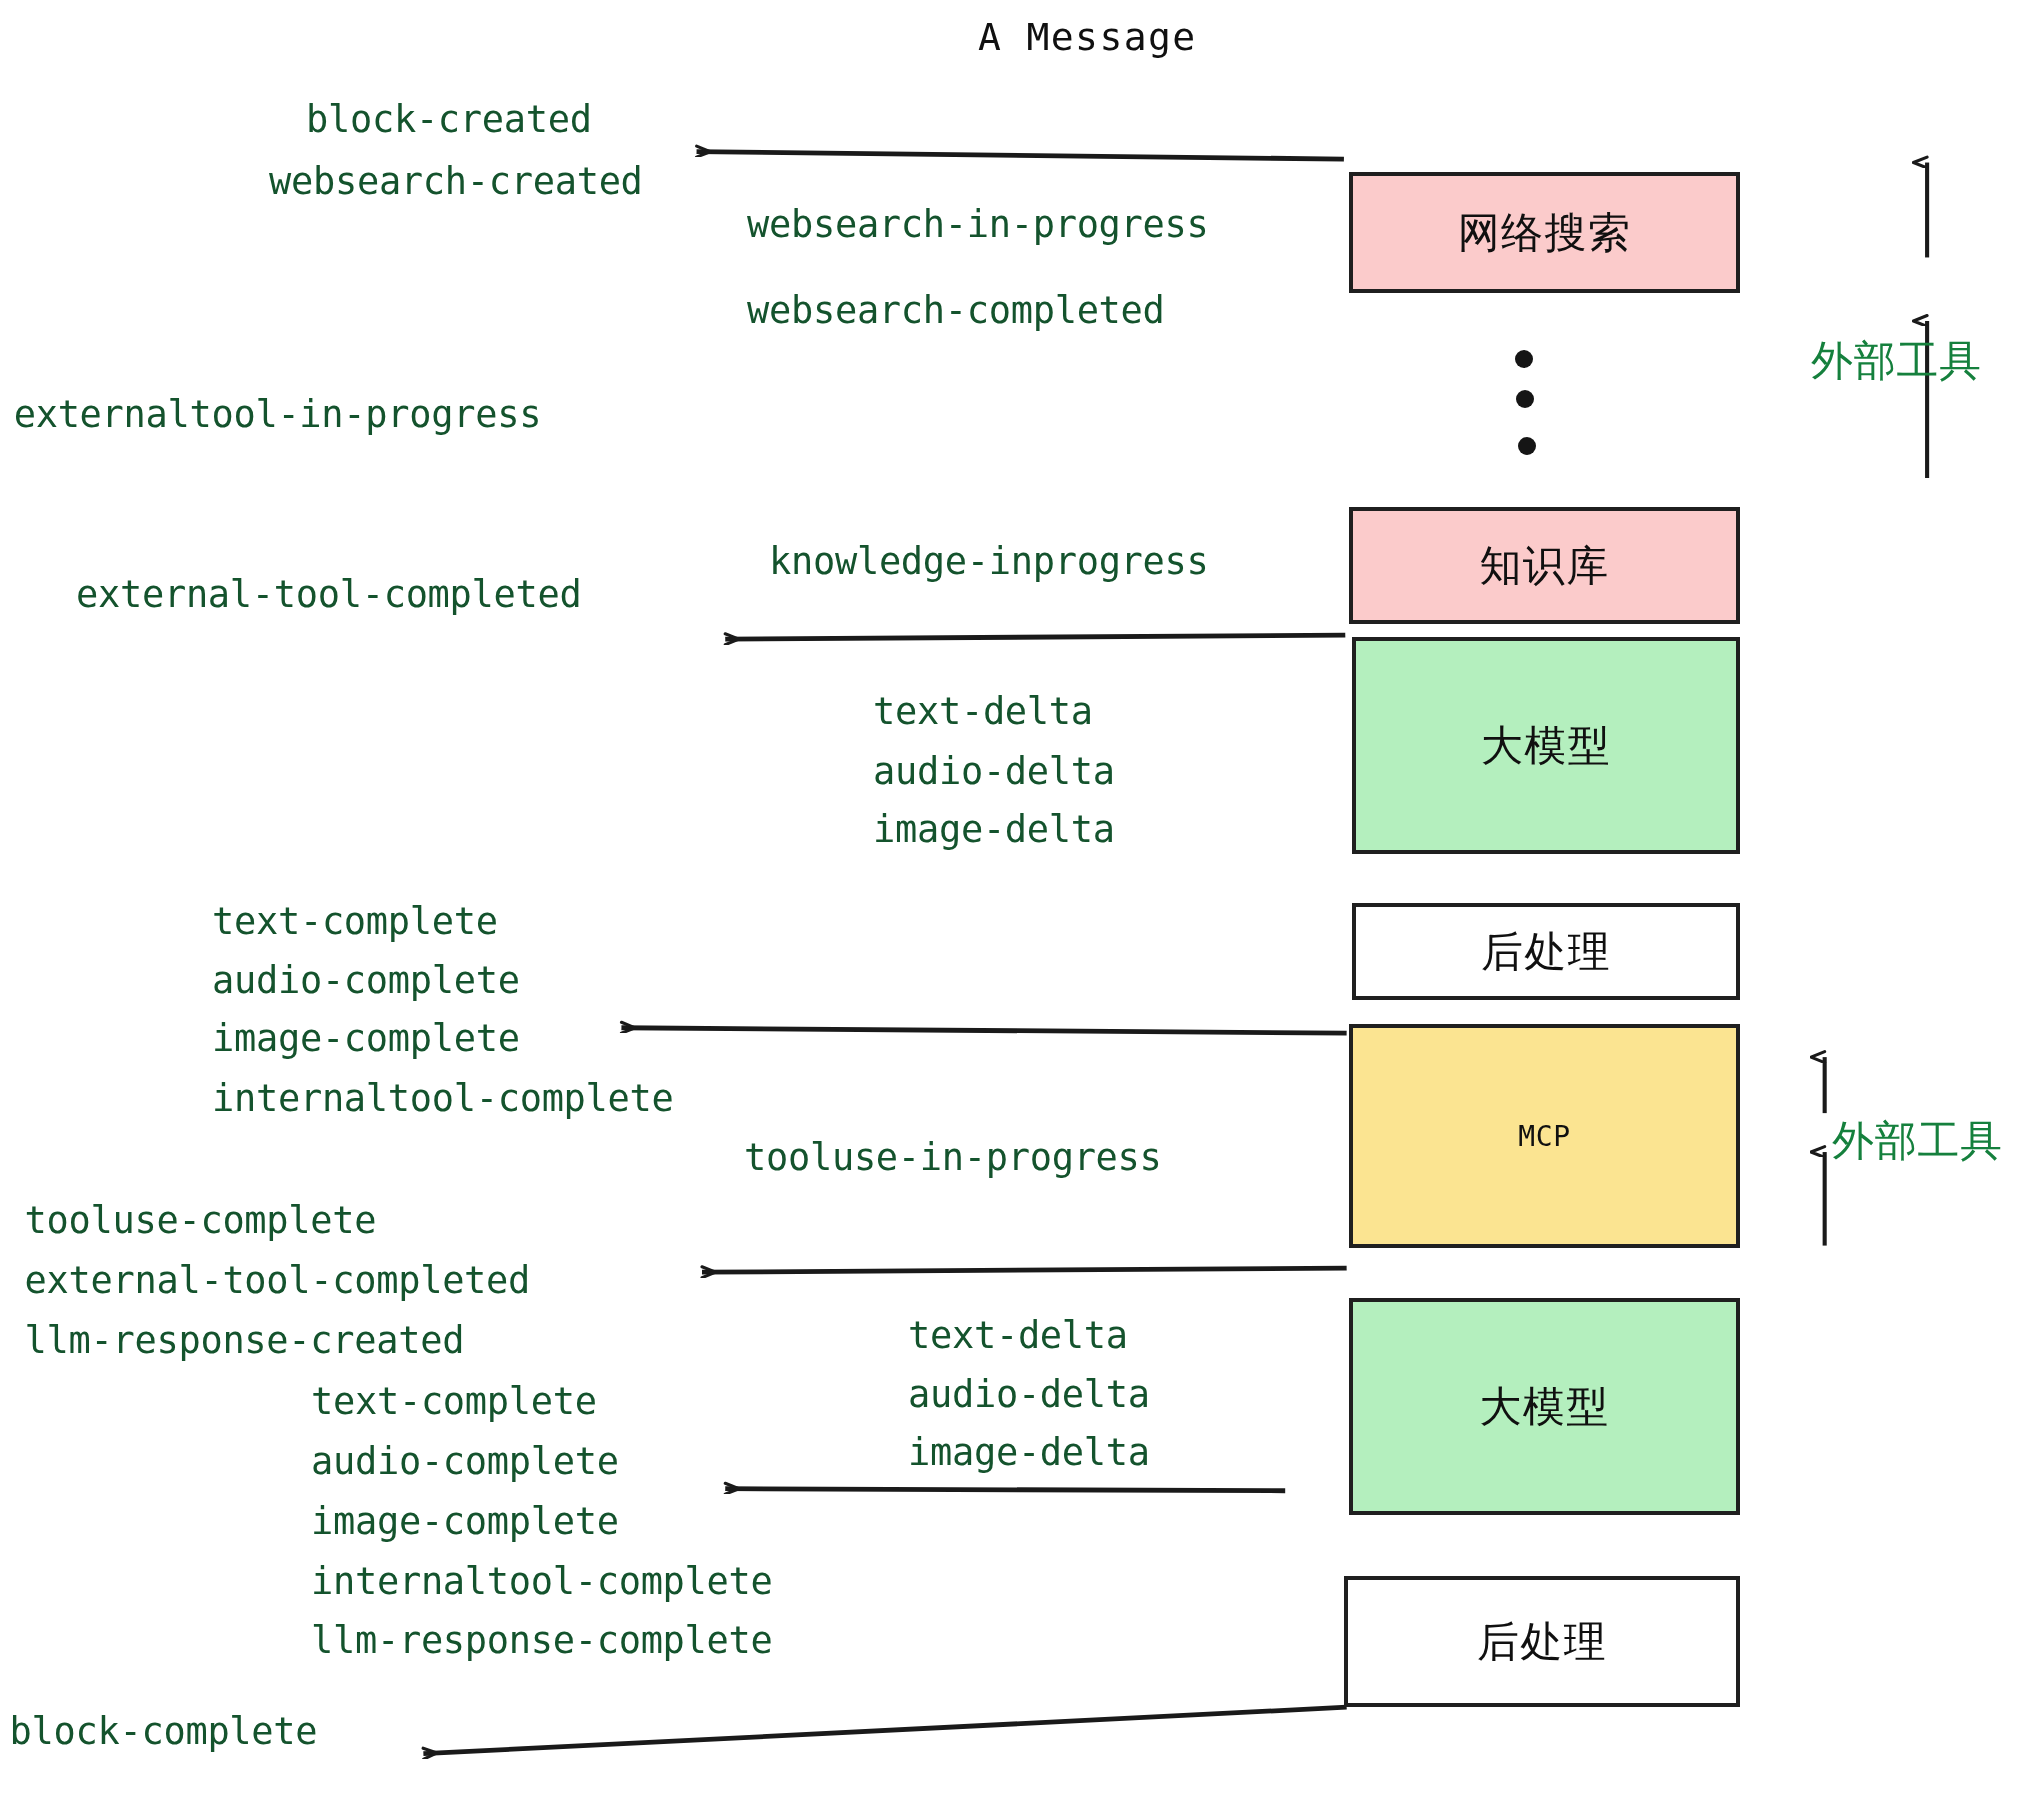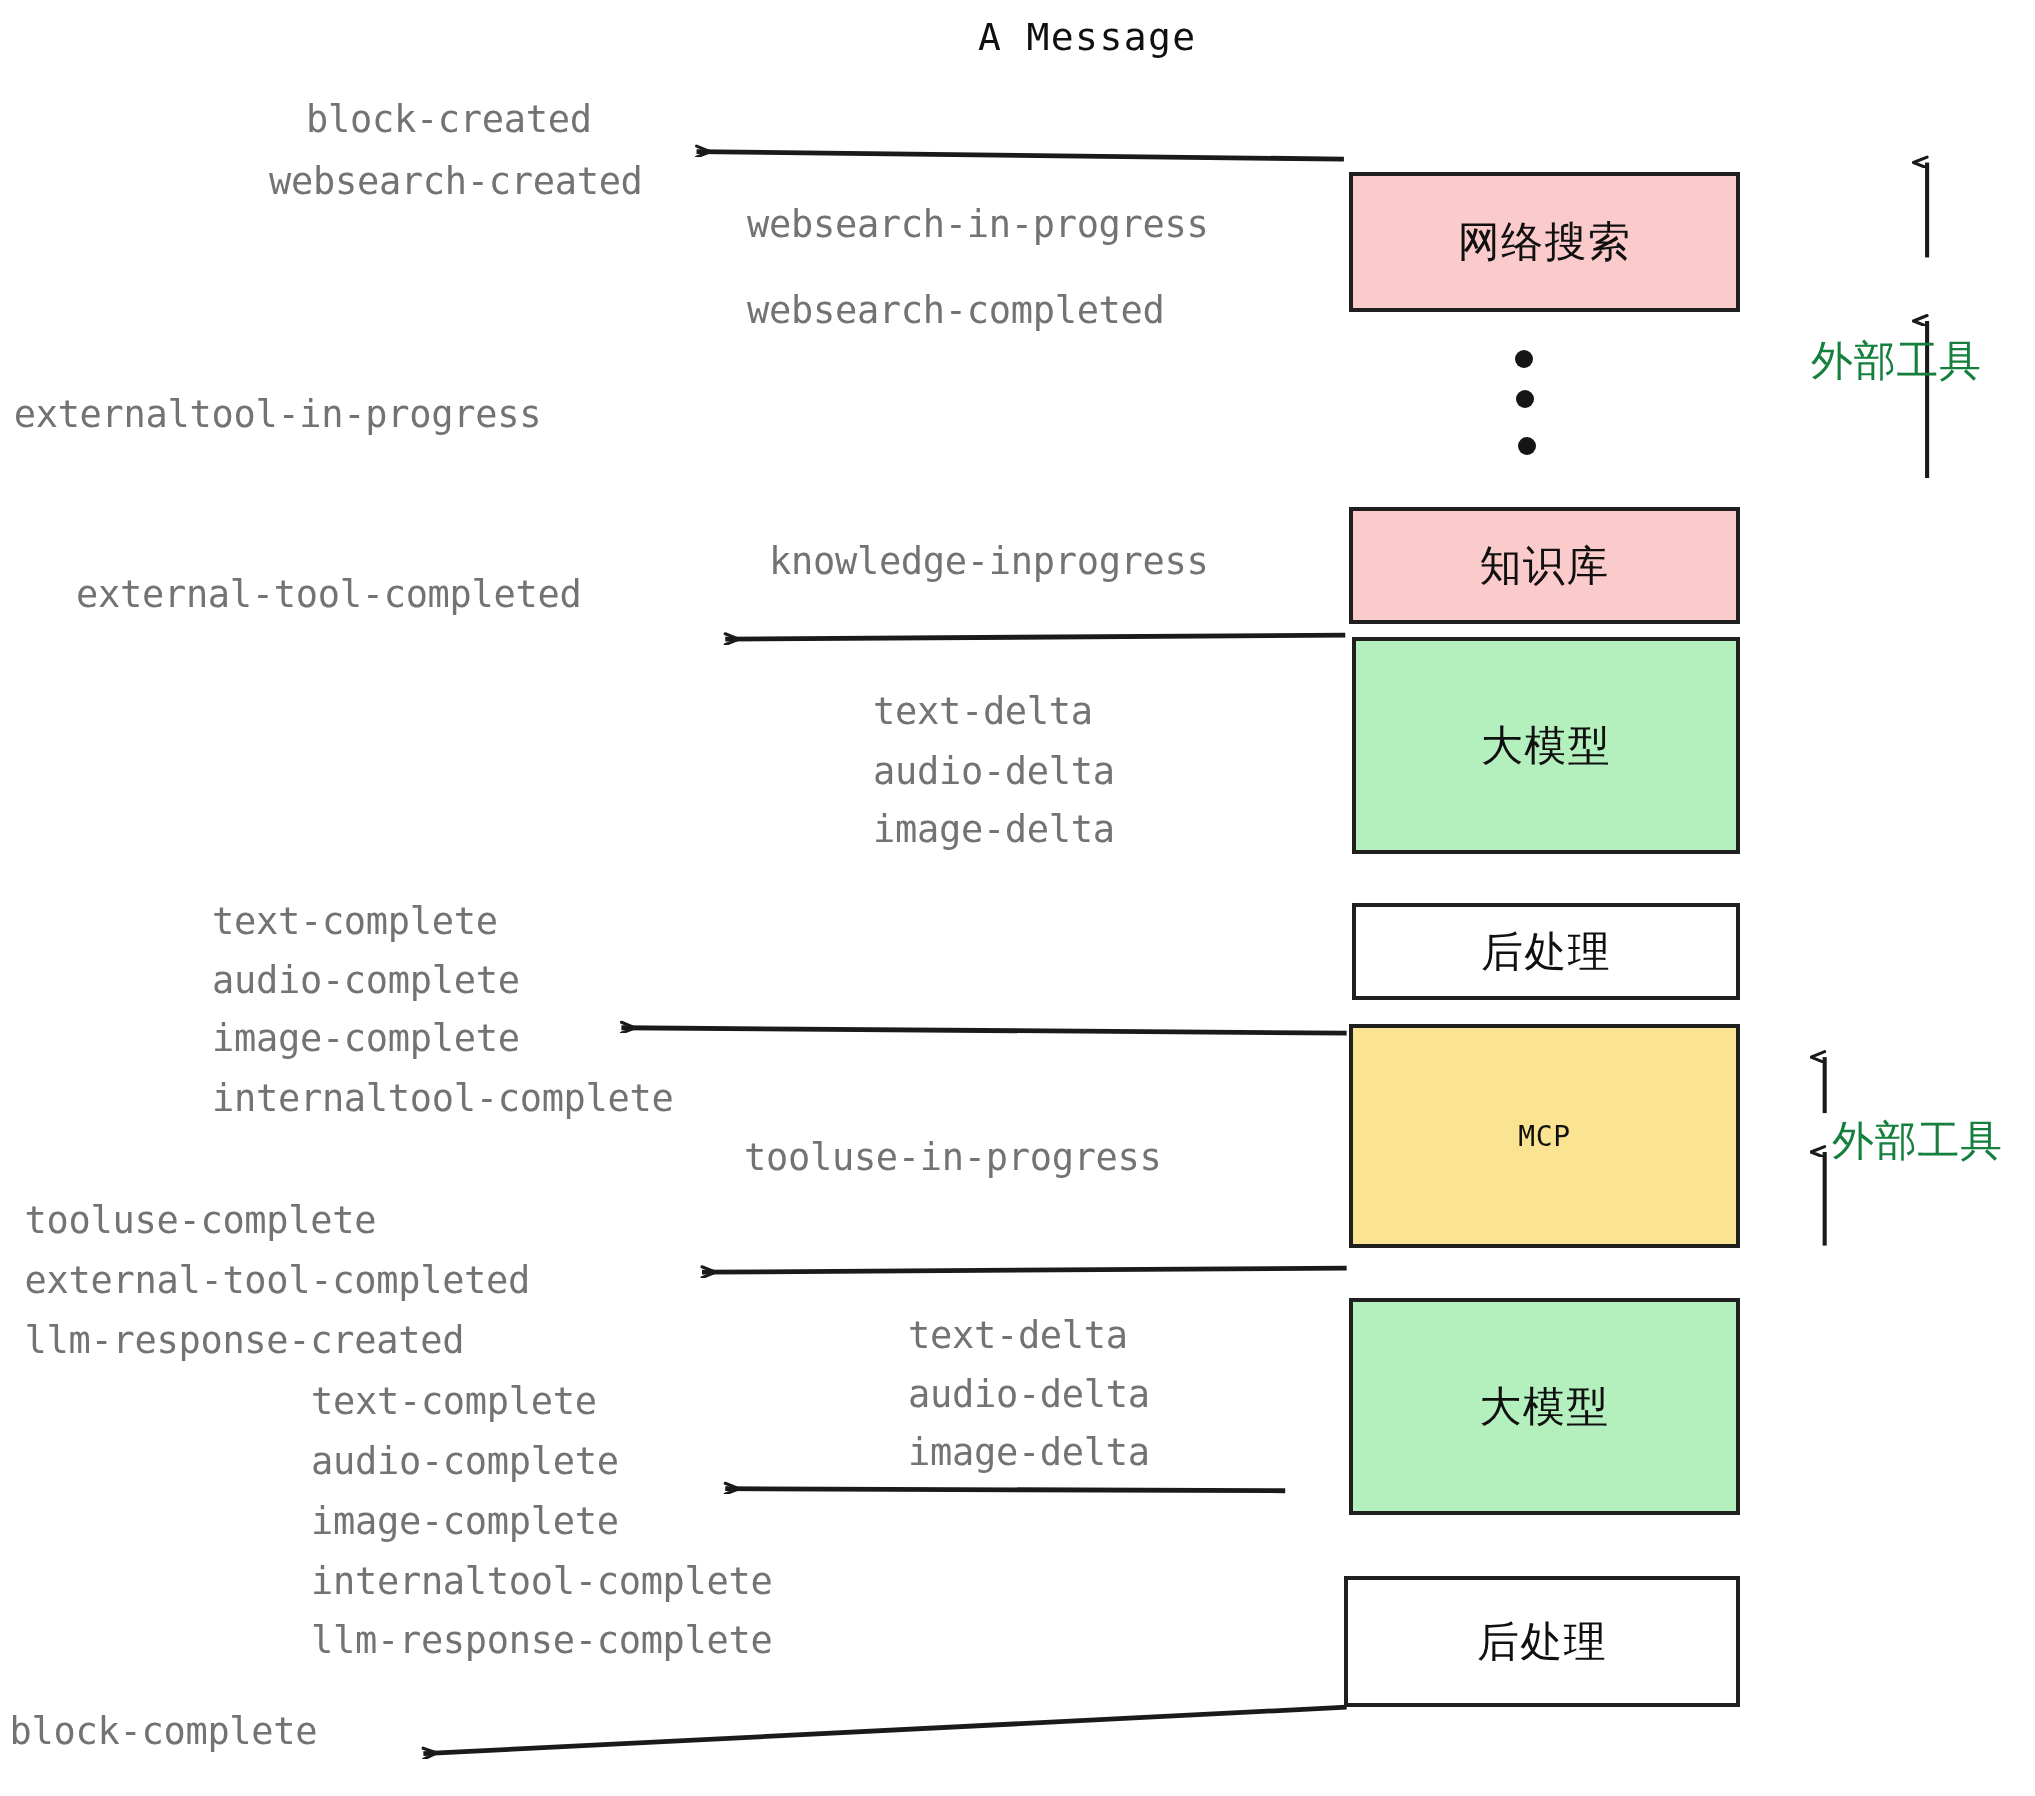--- a/index.html
+++ b/index.html
@@ -13,21 +13,21 @@
     height: 1796px;
     background: #ffffff;
     overflow: hidden;
     font-family: "DejaVu Sans Mono", "Liberation Mono", monospace;
   }
   .evt {
     position: absolute;
     font-family: "DejaVu Sans Mono", "Liberation Mono", monospace;
     font-size: 37px;
     line-height: 1;
-    color: #737373;
+    color: #14532d;
     white-space: pre;
     letter-spacing: -0.3px;
   }
   .title {
     position: absolute;
     font-family: "DejaVu Sans Mono", "Liberation Mono", monospace;
     font-size: 38px;
     color: #101010;
     white-space: pre;
     letter-spacing: 1.4px;
@@ -112,21 +112,21 @@
 
     <line x1="1972" y1="2500" x2="620" y2="2568" stroke="#1a1a1a" stroke-width="7" marker-end="url(#ah)"></line>
 
     <line x1="2822" y1="377" x2="2822" y2="238" stroke="#1a1a1a" stroke-width="6" marker-end="url(#ahv)"></line>
     <line x1="2822" y1="470" x2="2822" y2="700" stroke="#1a1a1a" stroke-width="6" marker-end="url(#ahv)" transform="rotate(180 2822 585)"></line>
 
     <line x1="2672" y1="1630" x2="2672" y2="1548" stroke="#1a1a1a" stroke-width="6" marker-end="url(#ahv)"></line>
     <line x1="2672" y1="1688" x2="2672" y2="1825" stroke="#1a1a1a" stroke-width="6" marker-end="url(#ahv)" transform="rotate(180 2672 1756)"></line>
   </svg>
 
-  <div class="box pink" style="left:1349px; top:172px; width:391px; height:140px;">
+  <div class="box pink" style="left:1349px; top:172px; width:391px; height:121px;">
     <span class="cn">网络搜索</span>
   </div>
 
   <div class="dots" style="left:1515px; top:350px; width:27px; height:116px;">
     <span class="dot" style="left:0; top:0;"></span>
     <span class="dot" style="left:1.4px; top:40px;"></span>
     <span class="dot" style="left:2.7px; top:87px;"></span>
   </div>
 
   <div class="box pink" style="left:1349px; top:507px; width:391px; height:117px;">

